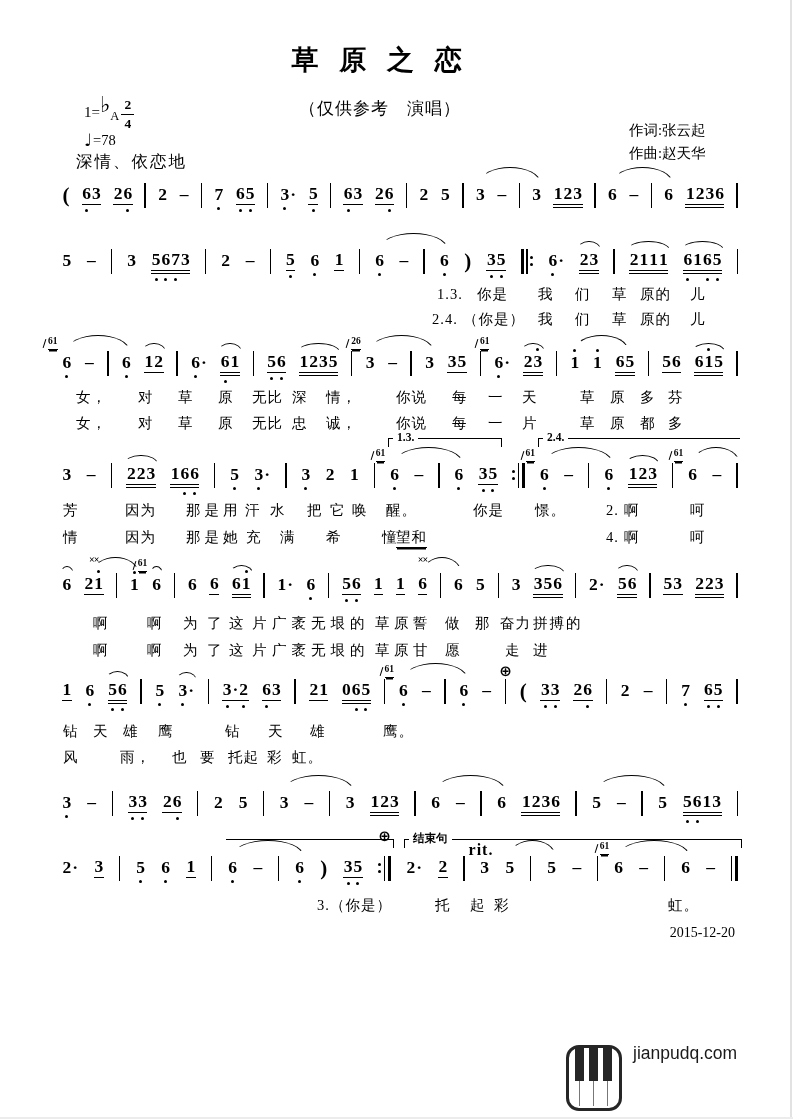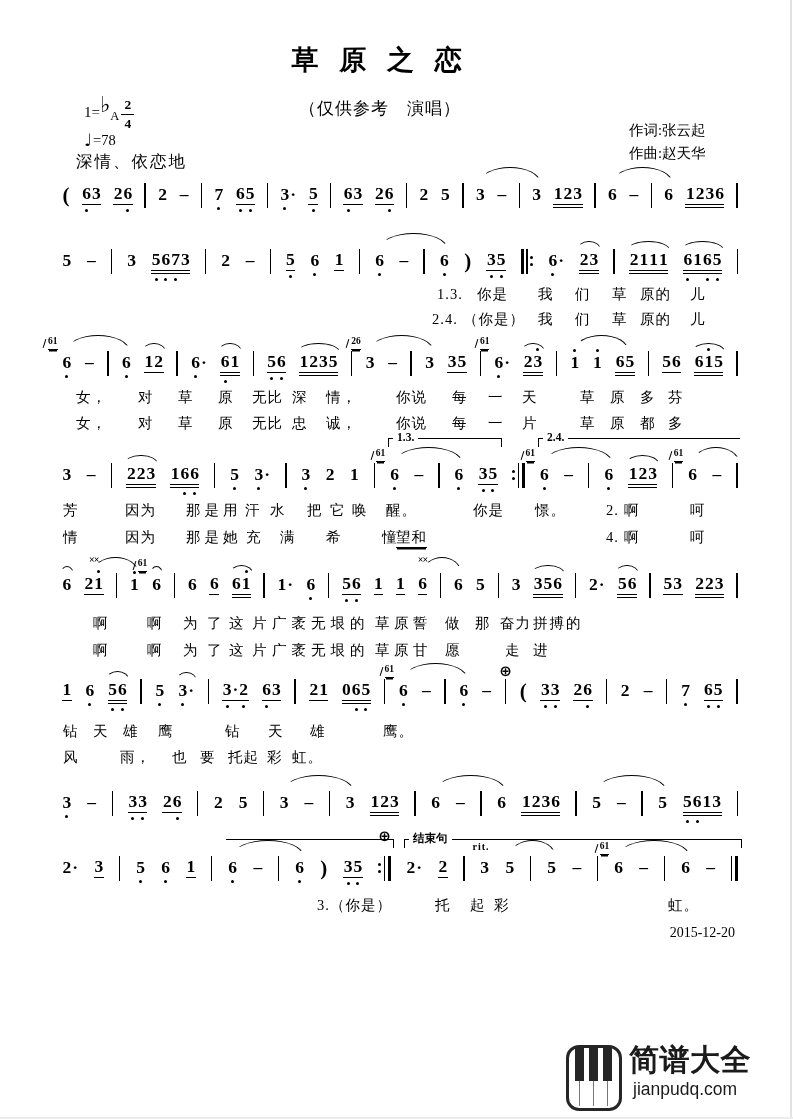--- a/index.html
+++ b/index.html
@@ -59,21 +59,21 @@
   .slur{position:absolute;top:-15px;height:13px;
         border:1.4px solid transparent;border-top-color:#000;
         border-radius:50% 50% 0 0/100% 100% 0 0;}
   .volta{position:absolute;height:8px;border-top:1.3px solid #000;}
   .volta.tl{border-left:1.3px solid #000;}
   .volta.tr{border-right:1.3px solid #000;}
   .vlabel{position:absolute;left:4px;top:-8px;font-size:11.5px;font-weight:bold;
           background:#fff;padding:0 4px;line-height:1.2;white-space:nowrap;}
   .mark{position:absolute;font-weight:bold;transform:translateX(-50%);}
   .mark.coda{font-size:15px;font-family:"DejaVu Sans",sans-serif;}
-  .mark.rit{font-size:10px;font-family:"Liberation Serif",serif;letter-spacing:1px;}
+  .mark.rit{font-size:16px;font-family:"Liberation Serif",serif;letter-spacing:1px;}
   
   .lyr{position:absolute;font-size:14.5px;white-space:nowrap;letter-spacing:1px;line-height:1.1;}
   .lyr.lul{border-bottom:1px solid #000;box-shadow:0 2.5px 0 -1px #000;padding-bottom:1px;}
   
   .footer{position:absolute;top:925px;right:58px;font-size:14px;display:flex;gap:14px;}
   .wm{position:absolute;left:566px;top:1042px;display:flex;align-items:flex-start;gap:7px;
       font-family:"Liberation Sans","DejaVu Sans",sans-serif;}
   .wm-icon{width:50px;height:60px;border:3.5px solid #262626;border-radius:13px;
            position:relative;margin-top:3px;background:#fff;}
   .wm-key{position:absolute;top:0;width:9px;height:33px;background:#262626;}
@@ -1266,19 +1266,18 @@
   <span>2015-12-20</span>
 </div>
 
 <div class="wm">
   <div class="wm-icon">
     <i class="wm-key wm-k1"></i>
     <i class="wm-key wm-k2"></i>
     <i class="wm-key wm-k3"></i>
   </div>
   <div class="wm-text">
-    <span class="wm-brand">简谱大全</span>
     <span class="wm-site">jianpudq.com</span>
   </div>
 </div>
 
 <div class="edge-r"></div>
 <div class="edge-b"></div>
 
 </body></html>

